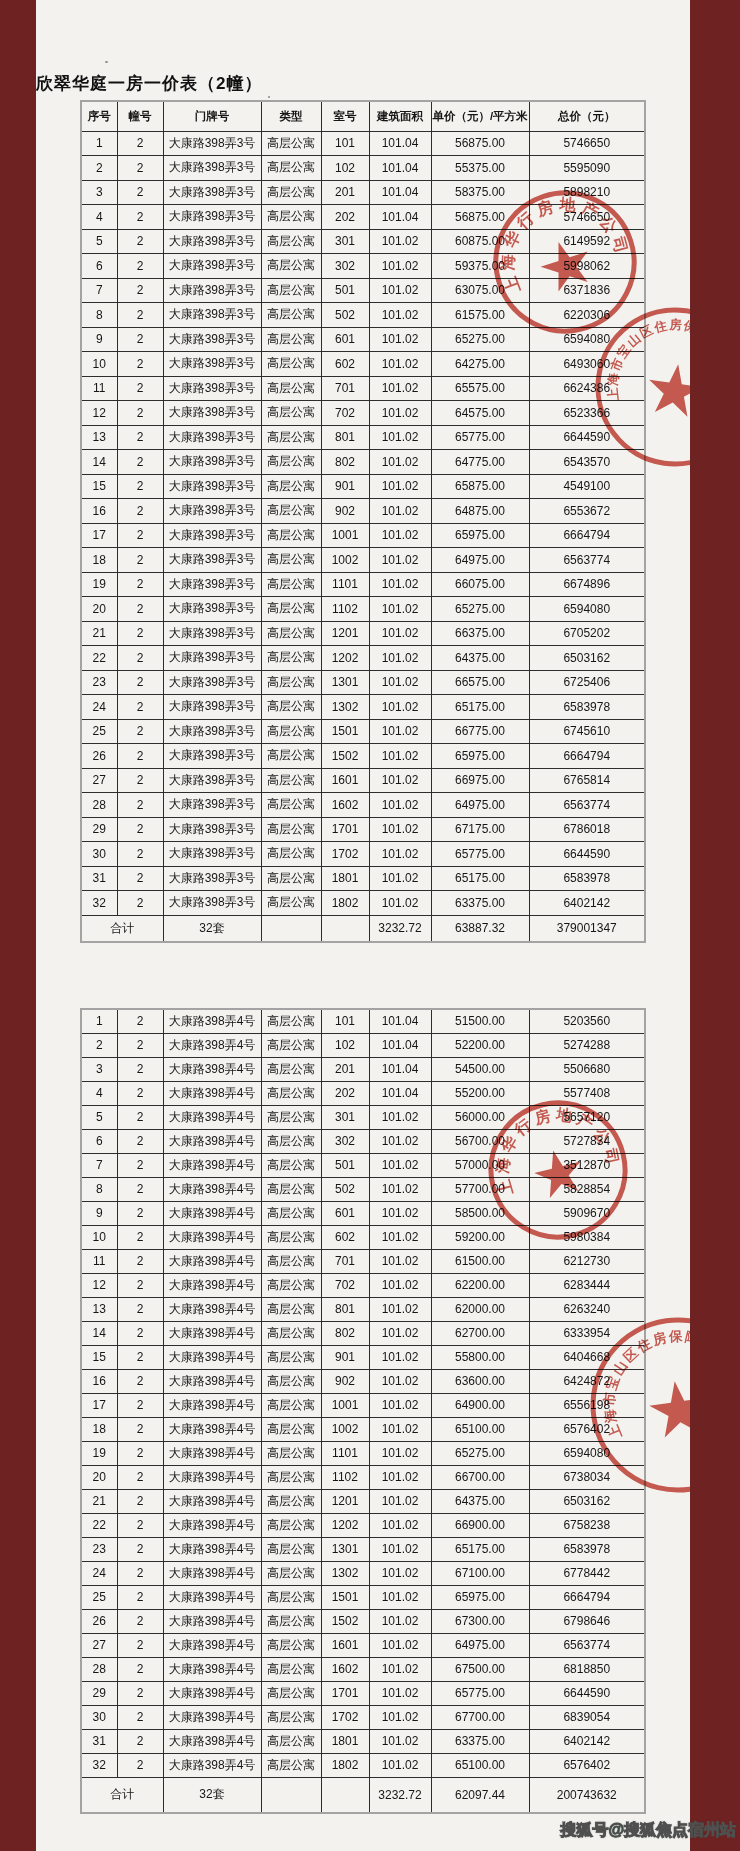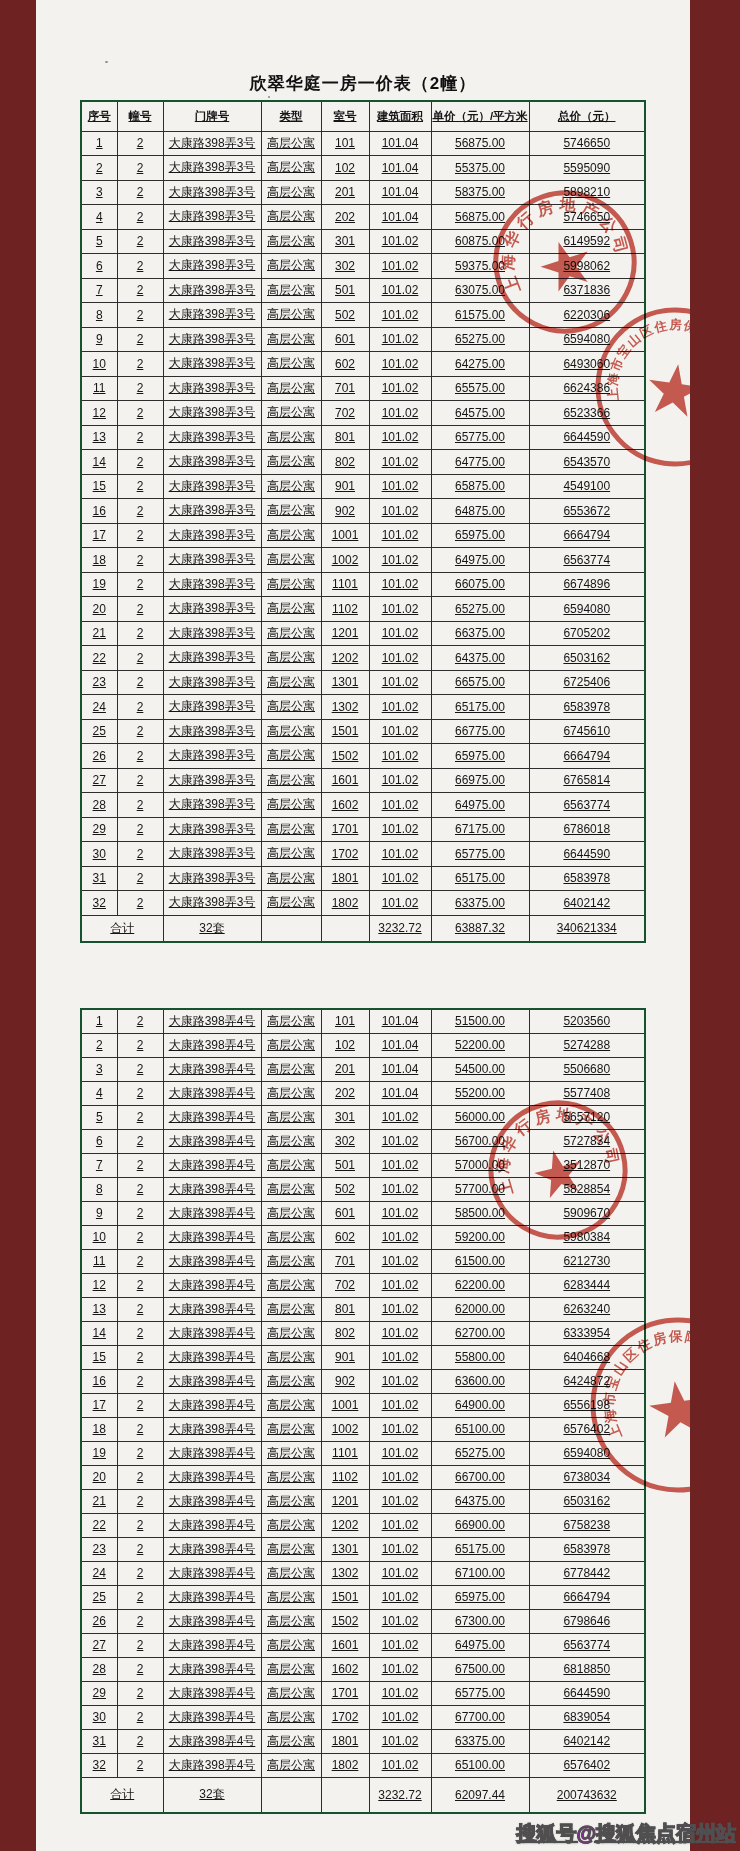--- a/index.html
+++ b/index.html
@@ -11,30 +11,29 @@
     color:#151515;
   }
   .side { position:absolute; top:0; height:100%; background:#6e2222; z-index:5; }
   .side.left  { left:0; width:36px; }
   .side.right { left:690px; width:50px; }
 
   .scan { position:absolute; left:36px; top:0; width:654px; height:1851px; overflow:hidden; }
 
   .doc-title {
     position:absolute; top:72px; left:0; width:100%;
-    text-align:center; font-size:17px; font-weight:bold; color:#111;
+    font-size:17px; font-weight:bold; color:#111;
     letter-spacing:1px;
   }
 
   table {
     position:absolute; left:44px;
     border-collapse:collapse; table-layout:fixed;
-    border:2px solid #14532d;
+    border:2px solid #a3a3a3;
     background:transparent;
-    text-decoration:underline;
   }
   #t1 { top:100px; }
   #t2 { top:1008px; }
   th, td {
     border:1.5px solid #2d2d2d;
     text-align:center; vertical-align:middle;
     font-size:12px; color:#161616;
     padding:0; overflow:hidden; white-space:nowrap;
   }
   th { font-size:11.5px; font-weight:bold; height:30px; }
@@ -49,25 +48,24 @@
   #stampC { left:449px; top:1097px; transform:rotate(-14deg); }
   #stampD { left:551px; top:1314px; transform:rotate(-8deg); }
   .stamp text { font-family:"Liberation Sans","DejaVu Sans",sans-serif; font-weight:bold; }
 
   .speck { position:absolute; background:#8a8a8a; border-radius:50%; }
   #speck1 { left:69px; top:61px; width:3px; height:2px; }
   #speck2 { left:232px; top:96px; width:2px; height:2px; }
 
   .watermark {
     position:absolute; top:1820px; right:4px; z-index:10;
-    font-size:20px; font-weight:bold; color:#a21caf;
+    font-size:16px; font-weight:bold; color:#14532d;
     -webkit-text-stroke:1px #4f4f4f;
     text-shadow:0 0 2px rgba(60,60,60,.55);
     white-space:nowrap;
-    text-decoration:underline;
   }
 </style>
 </head>
 <body>
 
 <div class="side left"></div>
 <div class="side right"></div>
 
 <div class="scan">
 
@@ -422,21 +420,21 @@
         </tr>
       </tbody>
     <tbody>
       <tr class="total">
         <td colspan="2">合计</td>
         <td>32套</td>
         <td></td>
         <td></td>
         <td>3232.72</td>
         <td>63887.32</td>
-        <td>340621334</td>
+        <td>379001347</td>
       </tr>
     </tbody>
   </table>
 
   <table id="t2">
     <colgroup>
       <col style="width:36px">
         <col style="width:46px">
         <col style="width:98px">
         <col style="width:60px">

